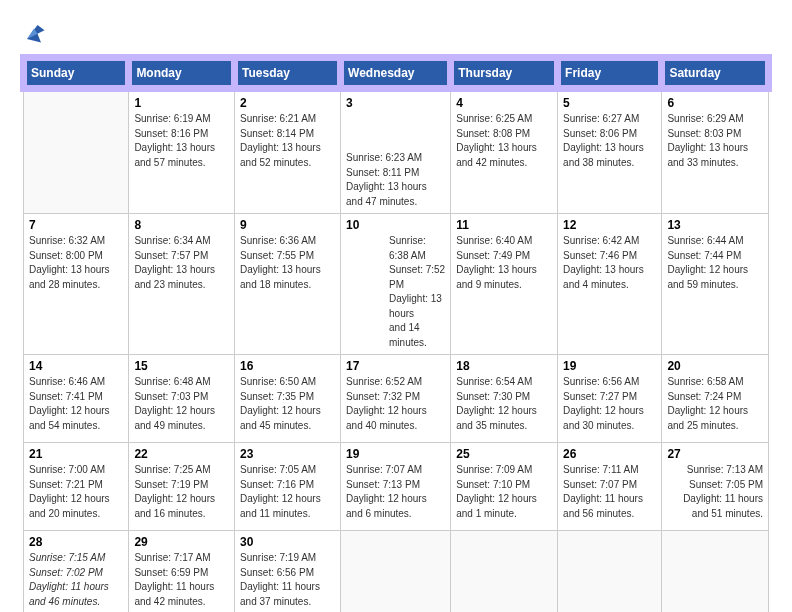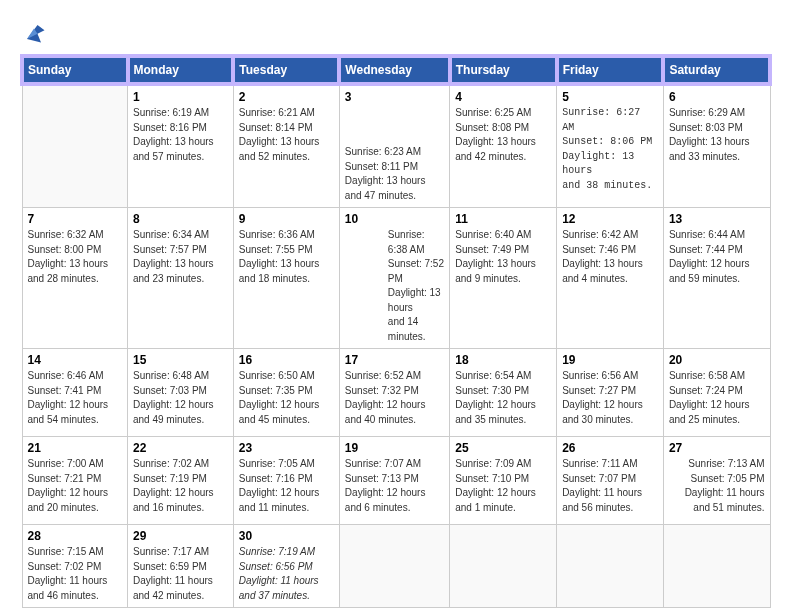--- a/index.html
+++ b/index.html
@@ -49,21 +49,21 @@
       border-collapse: collapse;
       font-size: 10.5px;
     }
     .calendar th {
       background: #2b5caa;
       color: #fff;
       padding: 5px 4px;
       text-align: left;
       font-size: 12px;
       font-weight: bold;
-      border: 4px solid #c4b5fd;
+      border: 7px solid #c4b5fd;
     }
     .calendar td {
       border: 1px solid #ccc;
       vertical-align: top;
       padding: 4px 5px;
       width: 113px;
       height: 88px;
     }
     .day-num {
       font-weight: bold;
@@ -142,21 +142,21 @@
           </td>
           <td>
             <span class="day-num">4</span>
             <div class="day-info" style="white-space: pre-line;">Sunrise: 6:25 AM
 Sunset: 8:08 PM
 Daylight: 13 hours
 and 42 minutes.</div>
           </td>
           <td>
             <span class="day-num">5</span>
-            <div class="day-info" style="white-space: pre-line; font-family: Liberation Mono, monospace;">Sunrise: 6:27 AM
+            <div class="day-info" style="white-space: pre-line;">Sunrise: 6:27 AM
 Sunset: 8:06 PM
 Daylight: 13 hours
 and 38 minutes.</div>
           </td>
           <td>
             <span class="day-num">6</span>
             <div class="day-info" style="white-space: pre-line;">Sunrise: 6:29 AM
 Sunset: 8:03 PM
 Daylight: 13 hours
 and 33 minutes.</div>
@@ -267,21 +267,21 @@
         <tr>
           <td>
             <span class="day-num">21</span>
             <div class="day-info" style="white-space: pre-line;">Sunrise: 7:00 AM
 Sunset: 7:21 PM
 Daylight: 12 hours
 and 20 minutes.</div>
           </td>
           <td>
             <span class="day-num">22</span>
-            <div class="day-info" style="white-space: pre-line;">Sunrise: 7:02 AM
+            <div class="day-info" style="white-space: pre-line;">Sunrise: 7:25 AM
 Sunset: 7:19 PM
 Daylight: 12 hours
 and 16 minutes.</div>
           </td>
           <td>
             <span class="day-num">23</span>
             <div class="day-info" style="white-space: pre-line;">Sunrise: 7:05 AM
 Sunset: 7:16 PM
 Daylight: 12 hours
 and 11 minutes.</div>
@@ -311,35 +311,35 @@
             <span class="day-num">27</span>
             <div class="day-info" style="white-space: pre-line; text-align: right;">Sunrise: 7:13 AM
 Sunset: 7:05 PM
 Daylight: 11 hours
 and 51 minutes.</div>
           </td>
         </tr>
         <tr class="last-row">
           <td>
             <span class="day-num">28</span>
-            <div class="day-info" style="white-space: pre-line;">Sunrise: 7:15 AM
+            <div class="day-info" style="white-space: pre-line; font-style: italic;">Sunrise: 7:15 AM
 Sunset: 7:02 PM
 Daylight: 11 hours
 and 46 minutes.</div>
           </td>
           <td>
             <span class="day-num">29</span>
             <div class="day-info" style="white-space: pre-line;">Sunrise: 7:17 AM
 Sunset: 6:59 PM
 Daylight: 11 hours
 and 42 minutes.</div>
           </td>
           <td>
             <span class="day-num">30</span>
-            <div class="day-info" style="white-space: pre-line; font-style: italic;">Sunrise: 7:19 AM
+            <div class="day-info" style="white-space: pre-line;">Sunrise: 7:19 AM
 Sunset: 6:56 PM
 Daylight: 11 hours
 and 37 minutes.</div>
           </td>
           <td class="empty-cell"></td>
           <td class="empty-cell"></td>
           <td class="empty-cell"></td>
           <td class="empty-cell"></td>
         </tr>
       </tbody>

